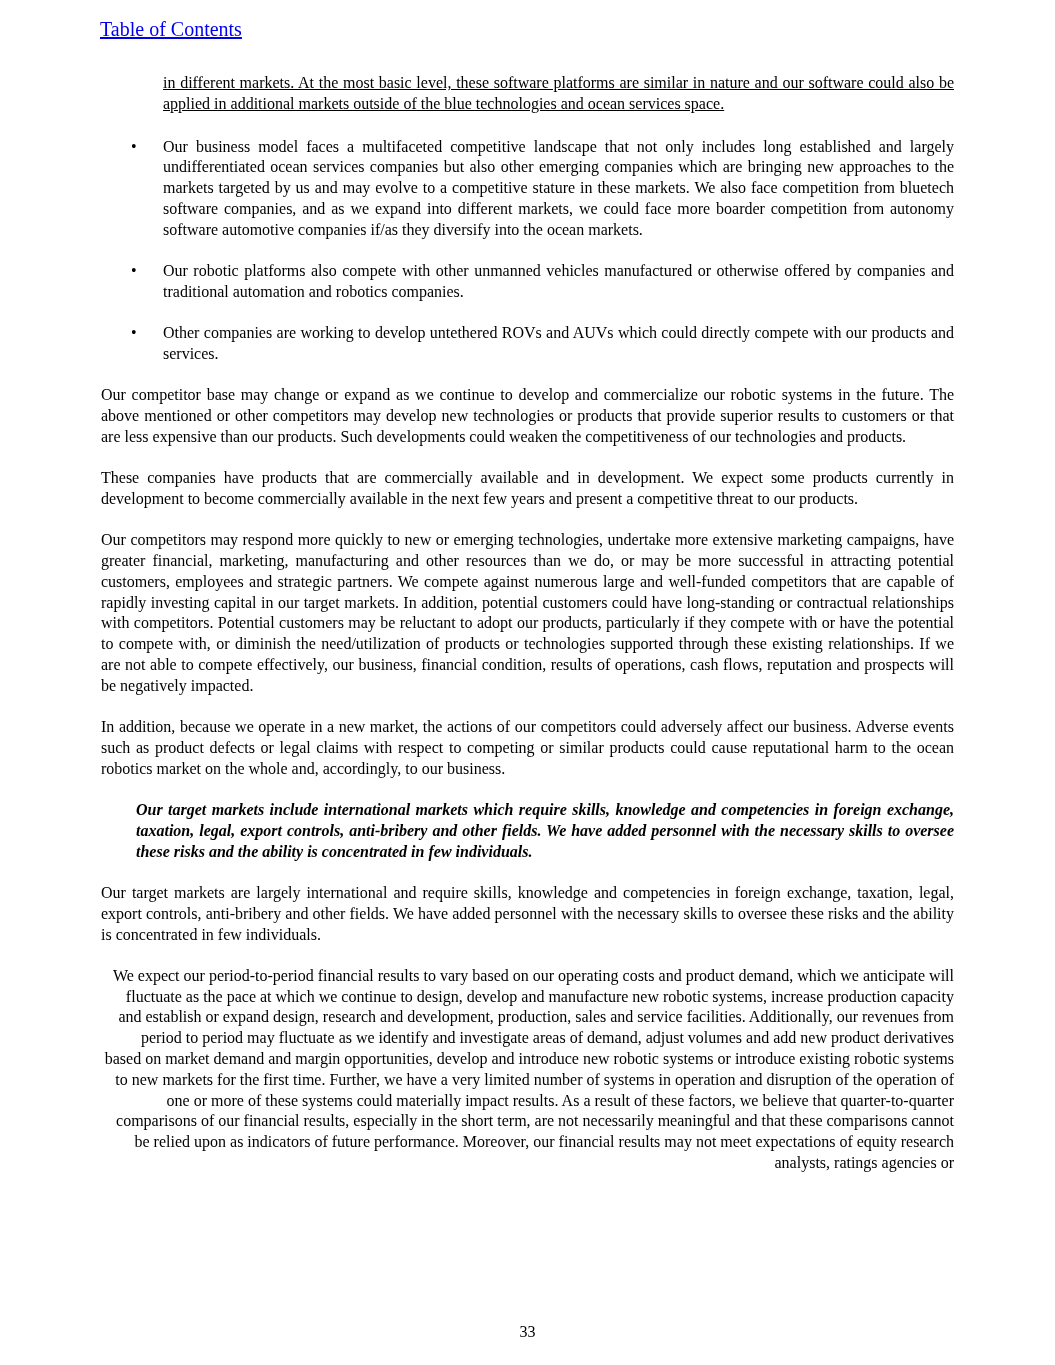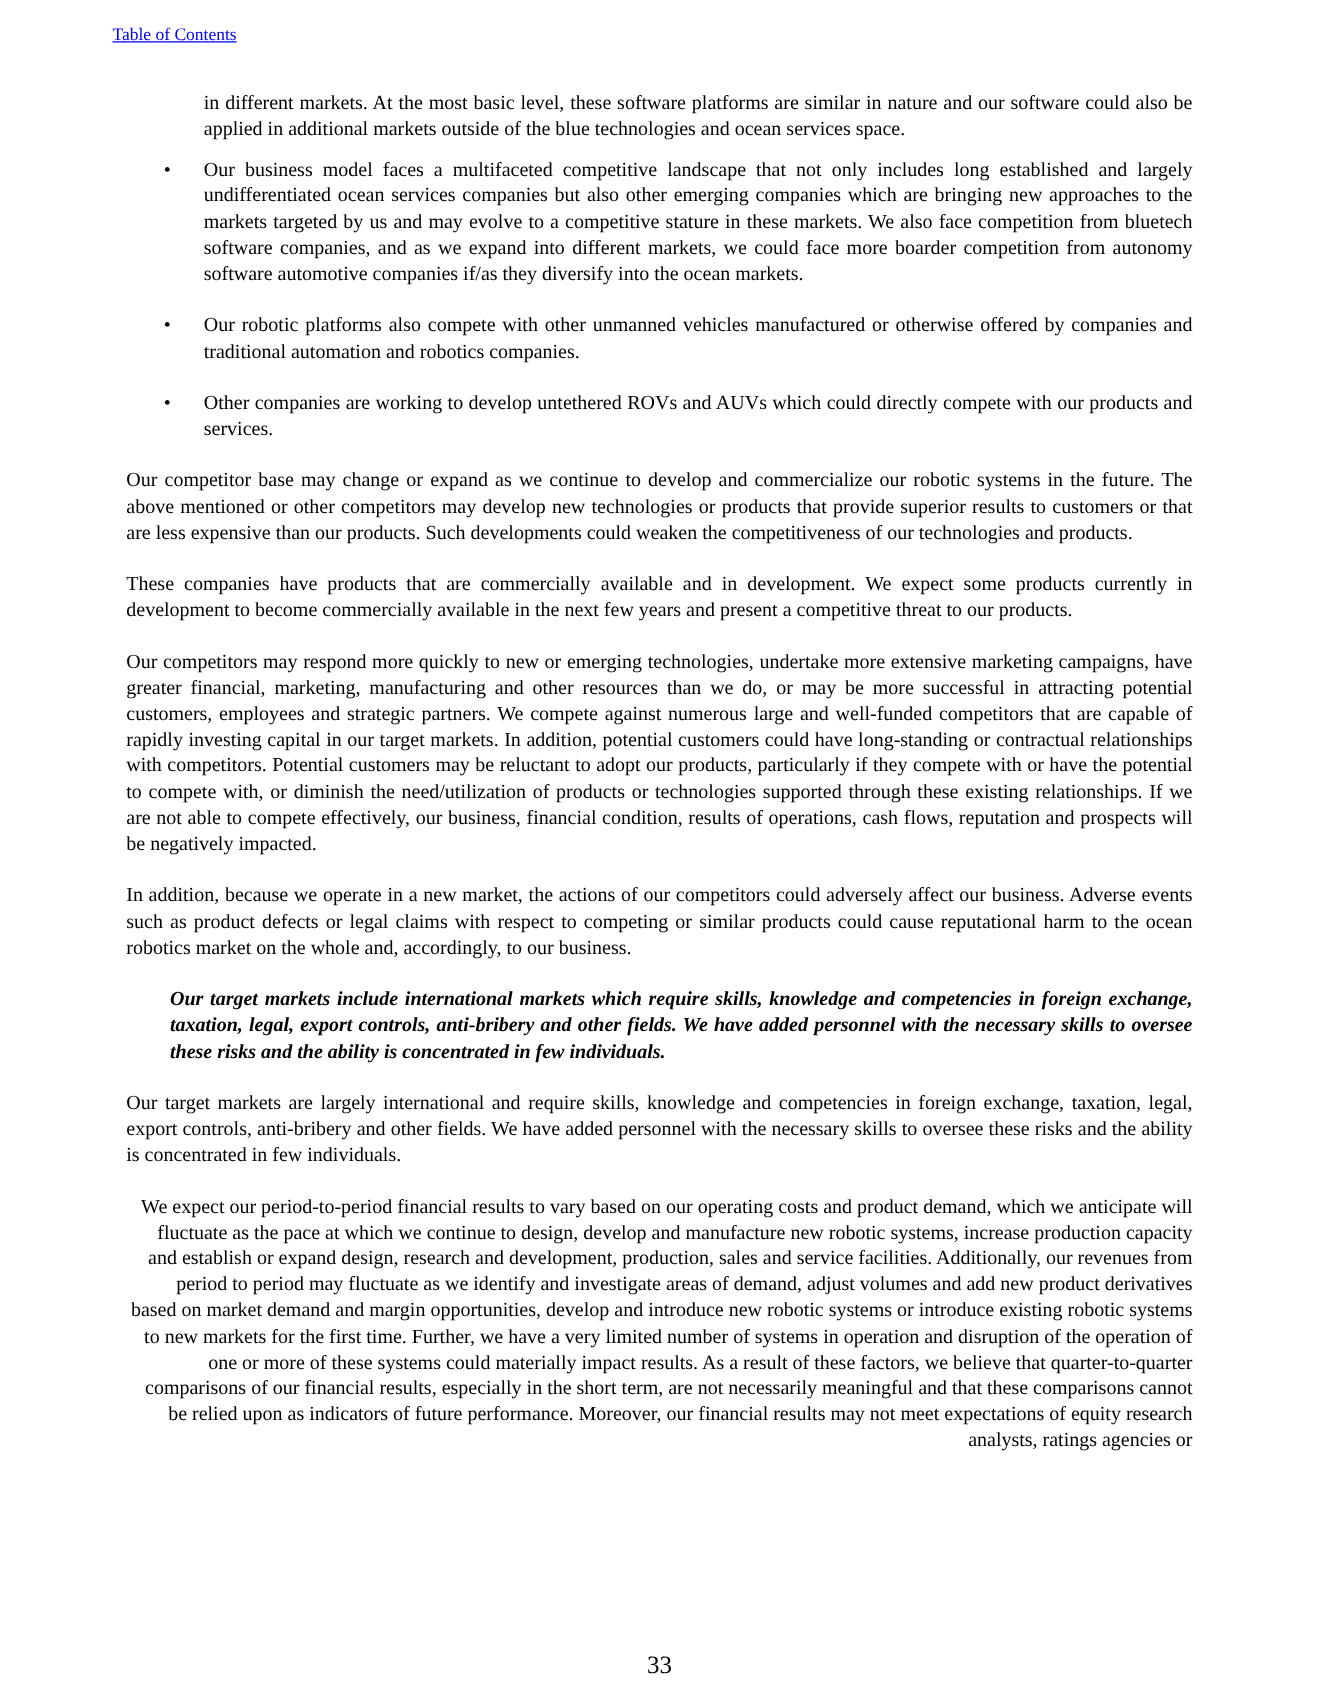--- a/index.html
+++ b/index.html
@@ -12,41 +12,42 @@
       height: 1365px;
       position: relative;
       overflow: hidden;
       font-family: "Liberation Serif", "DejaVu Serif", serif;
       color: #000000;
       font-size: 16px;
       line-height: 20.8px;
     }
     .toc-link {
       position: absolute;
-      left: 90px;
+      left: 100px;
       top: 19px;
       color: #0000ee;
       text-decoration: underline;
-      font-size: 14px;
+      font-size: 20px;
       line-height: 20px;
       cursor: pointer;
     }
     .content {
       position: absolute;
       left: 101px;
       top: 73px;
       width: 853px;
     }
     p {
       margin: 0;
       text-align: justify;
     }
     .cont {
       margin-left: 62px;
-      margin-bottom: 12px;
+      margin-bottom: 22px;
+      text-decoration: underline;
     }
     .bullet {
       position: relative;
       padding-left: 62px;
       margin-bottom: 20.5px;
     }
     .bullet .dot {
       position: absolute;
       left: 30px;
       top: 0;
@@ -62,21 +63,21 @@
     }
     .left {
       text-align: right;
     }
     .page-number {
       position: absolute;
       left: 0;
       width: 1055px;
       top: 1322px;
       text-align: center;
-      font-size: 20px;
+      font-size: 16px;
     }
   </style>
 </head>
 <body>
 
 <a class="toc-link">Table of Contents</a>
 
 <div class="content">
   <p class="cont">in different markets. At the most basic level, these software platforms are similar in nature and our software could also be applied in additional markets outside of the blue technologies and ocean services space.</p>
 

